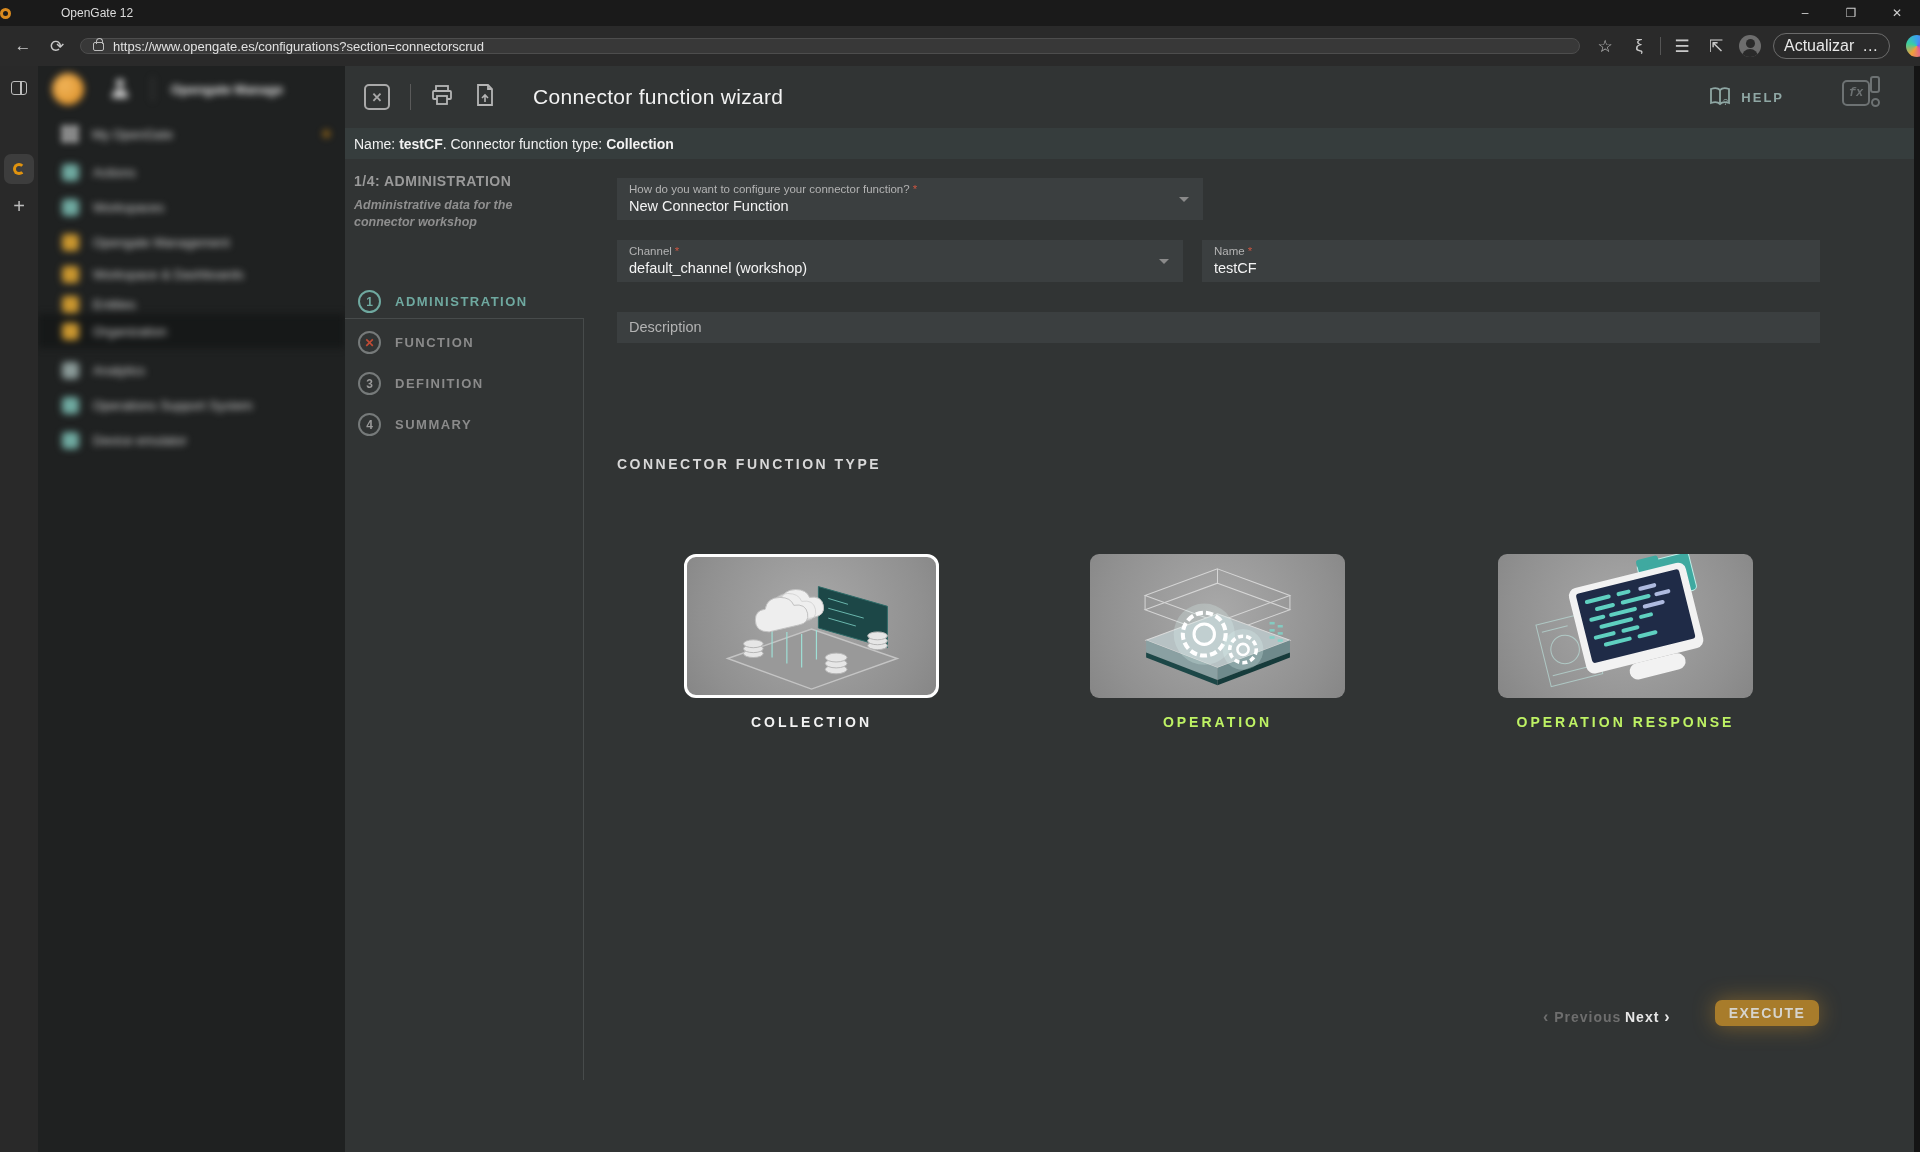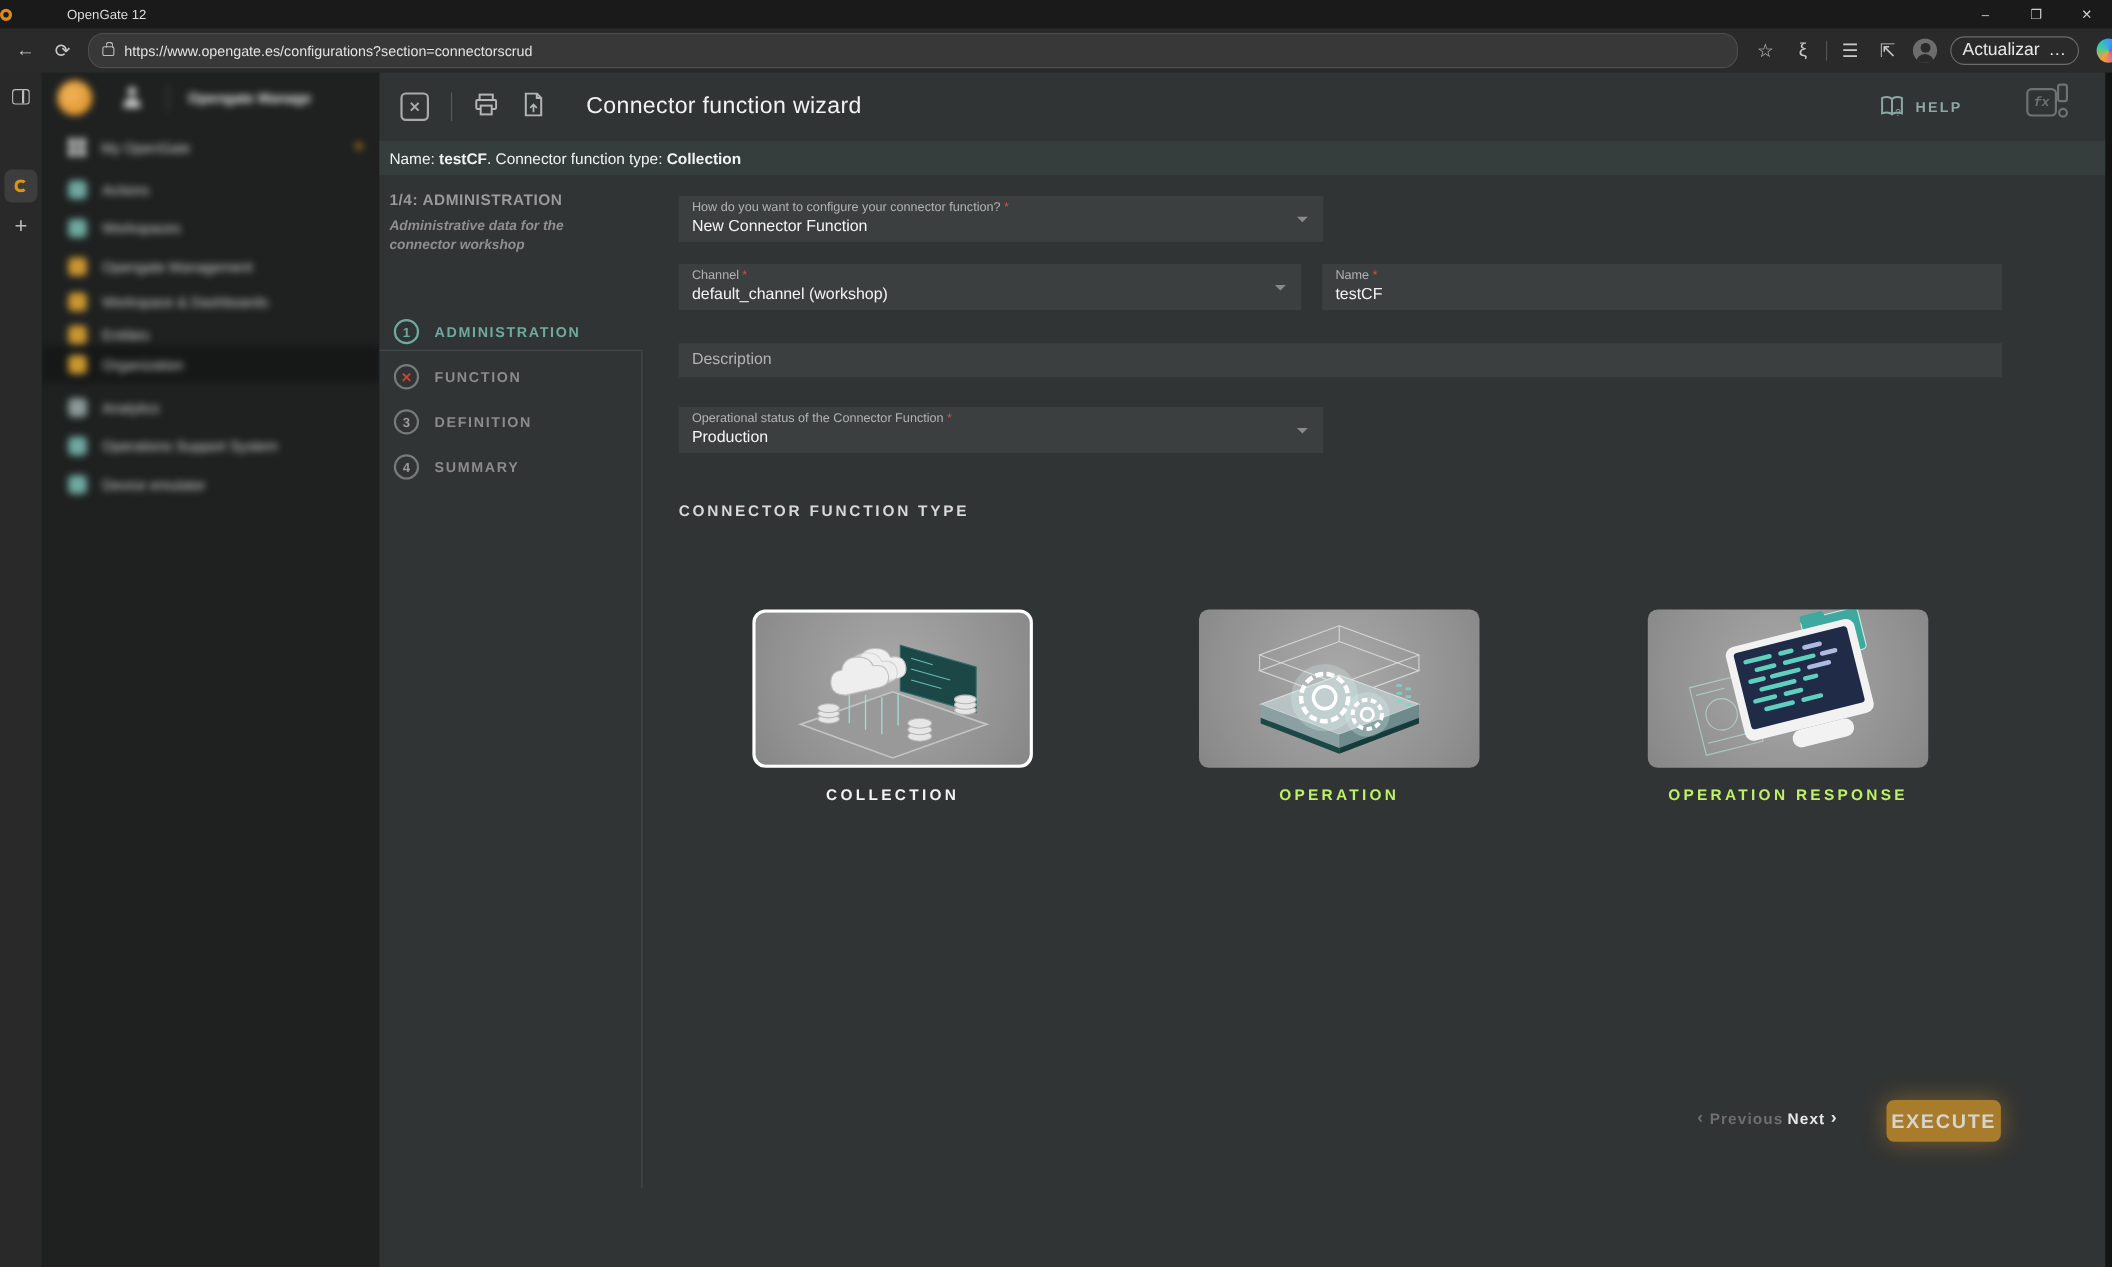--- a/index.html
+++ b/index.html
@@ -11,21 +11,21 @@
   
   #titlebar { left:0; top:0; width:1920px; height:26px; background:#1a1a1a;
     display:flex; align-items:center; color:#dcdcdc; font-size:12px;gap:42px; }
   .tab-fav { width:11px; height:11px; border:3px solid #d98a1f; border-radius:50%; margin-right:8px; }
   .win-controls { position:absolute; right:0; top:0; height:26px; display:flex; }
   .win-btn { width:46px; height:26px; display:flex; align-items:center; justify-content:center;
     color:#cfcfcf; font-size:12px; }
   #toolbar { left:0; top:26px; width:1920px; height:40px; background:#2a2a2a;
     display:flex; align-items:center; }
   .tb-icon { color:#c8c8c8; font-size:17px; width:34px; text-align:center; flex:none; }
-  #url-pill { flex:none; width:1500px; height:32px; margin-left:6px; background:#383838;
+  #url-pill { flex:none; width:1500px; height:16px; margin-left:6px; background:#383838;
     border:1px solid #4d4d4d; border-radius:14px; display:flex; align-items:center;
     color:#e2e2e2; font-size:13px; padding:0 12px; }
   .lock-glyph { width:11px; height:9px; border:1.5px solid #bdbdbd; border-radius:2px; position:relative; margin-right:9px; }
   .lock-glyph::before { content:""; position:absolute; left:1.5px; top:-5px; width:5px; height:5px;
     border:1.5px solid #bdbdbd; border-bottom:none; border-radius:4px 4px 0 0; }
   .tb-right { display:flex; align-items:center; margin-left:8px; }
   .tb-sep { width:1px; height:18px; background:#555; margin:0 4px; }
   .avatar-circ { width:22px; height:22px; border-radius:50%; background:#6d6d6d; position:relative; overflow:hidden; margin:0 6px; }
   .avatar-circ::before { content:""; position:absolute; left:6.5px; top:4px; width:9px; height:9px; border-radius:50%; background:#2a2a2a; }
   .avatar-circ::after { content:""; position:absolute; left:3px; top:14px; width:16px; height:10px; border-radius:8px 8px 0 0; background:#2a2a2a; }
@@ -117,22 +117,22 @@
     font-weight:bold; letter-spacing:3px; color:#bef264; }
   .card-label.selected { color:#f2f2f2; }
   .card svg { width:100%; height:100%; display:block; }
 
   
   #footer { position:absolute; left:0; top:926px; width:100%; height:60px; }
   .nav-btn { position:absolute; top:16px; font-size:14px; font-weight:bold; letter-spacing:1px; display:flex; align-items:center; }
   #prev-btn { left:1198px; color:#6e6e6e; }
   #next-btn { left:1280px; color:#e8e8e8; }
   .chev { font-size:16px; font-weight:bold; }
-  #exec-btn { position:absolute; left:1370px; top:8px; width:104px; height:38px; background:#a87c2b;
-    border-radius:7px; color:#d6d4cd; font-size:18px; font-weight:bold; letter-spacing:1.5px;
+  #exec-btn { position:absolute; left:1370px; top:8px; width:104px; height:26px; background:#a87c2b;
+    border-radius:7px; color:#d6d4cd; font-size:14px; font-weight:bold; letter-spacing:1.5px;
     display:flex; align-items:center; justify-content:center;
     box-shadow:0 0 22px rgba(216,150,40,.45); }
 
   #right-edge { left:1914px; top:66px; width:6px; height:1086px; background:#141414; }
 </style>
 </head>
 <body>
 
 <div id="stage">
 
@@ -309,25 +309,20 @@
 
     <div class="field" style="left:857px; top:174px; width:618px; height:42px">
       <div class="f-label"><span>Name</span><span class="f-req">*</span></div>
       <div class="f-value">testCF</div>
     </div>
 
     <div class="field" style="left:272px; top:246px; width:1203px; height:31px; padding-top:0">
       <div class="f-placeholder">Description</div>
     </div>
 
-    <div class="field" style="left:272px; top:304px; width:586px; height:42px">
-      <div class="f-label"><span>Operational status of the Connector Function</span><span class="f-req">*</span></div>
-      <div class="f-value">Production</div>
-      <span class="f-caret"></span>
-    </div>
 
     <div id="type-heading" class="abs">CONNECTOR FUNCTION TYPE</div>
 
     <div class="card selected" style="left:339px">
       <svg viewBox="0 0 250 140">
         <polygon points="40,103 125,73 212,103 125,134" fill="#999999" stroke="#c4c4c4" stroke-width="1.5"></polygon>
         <polygon points="132,30 202,50 202,92 132,72" fill="#1c4747" stroke="#2e6b68"></polygon>
         <g stroke="#7fd4c8" stroke-width="1" opacity="0.8">
           <line x1="142" y1="42" x2="162" y2="48"></line>
             <line x1="142" y1="52" x2="178" y2="62"></line>

